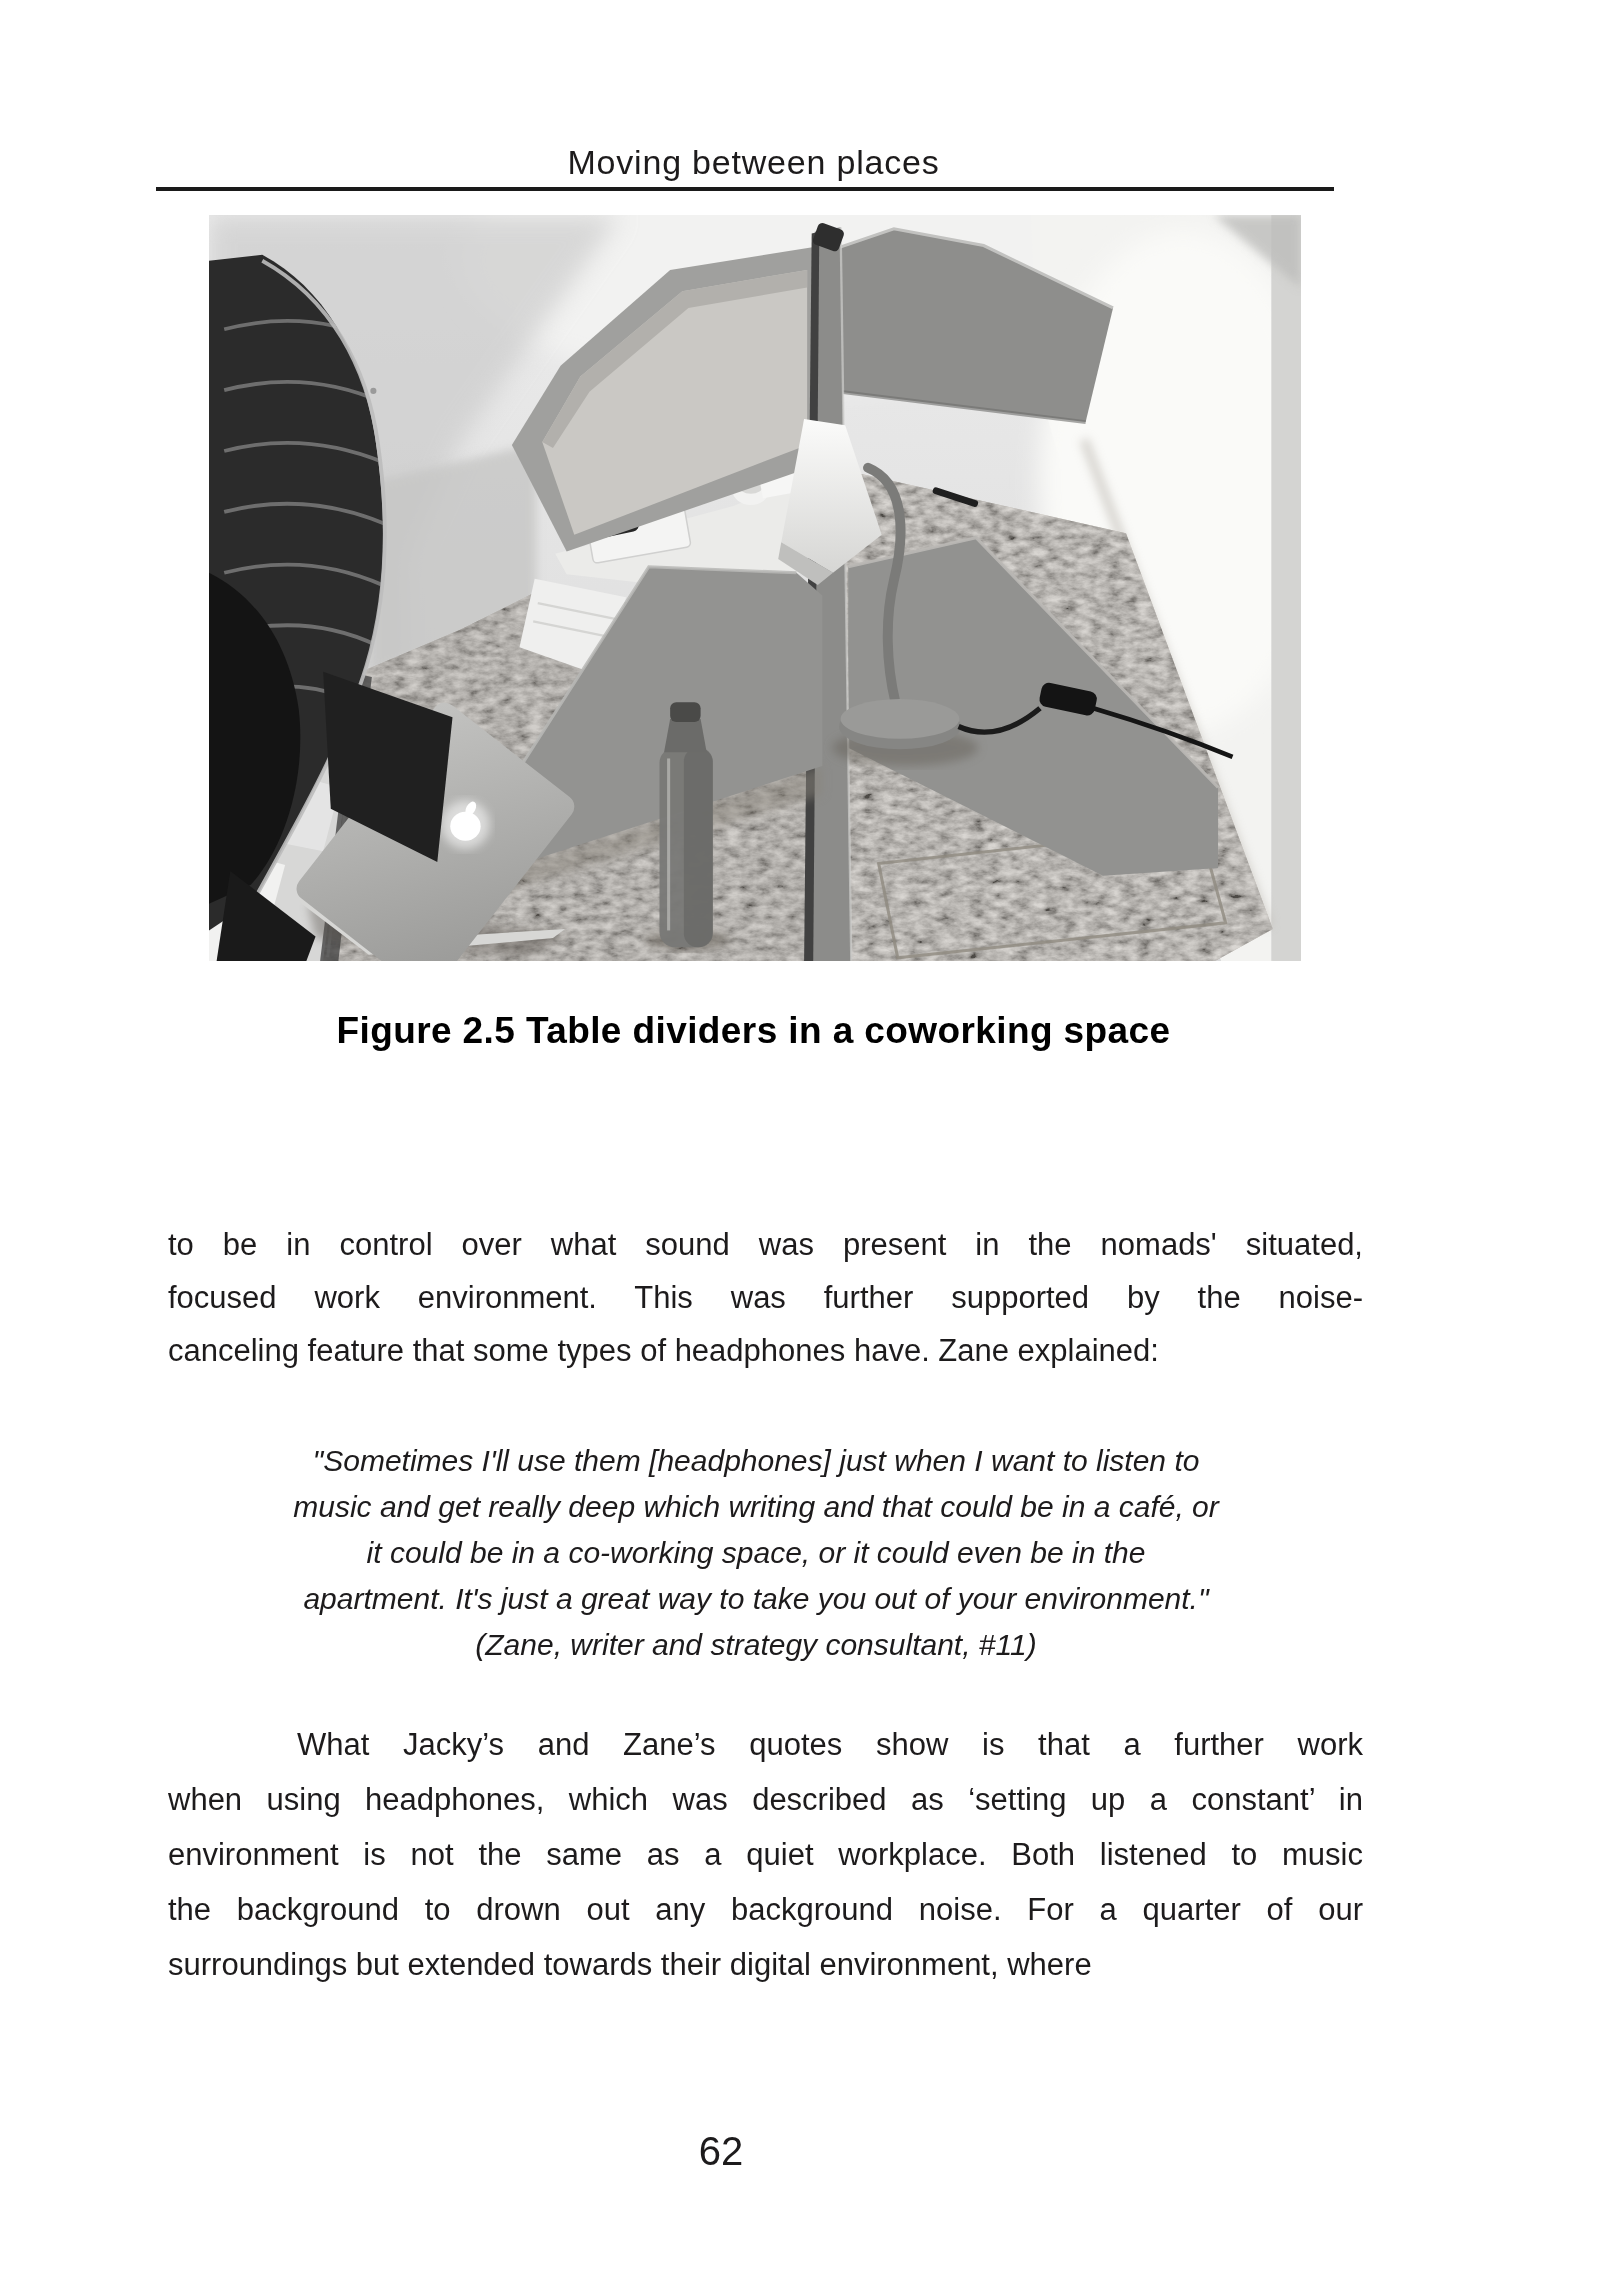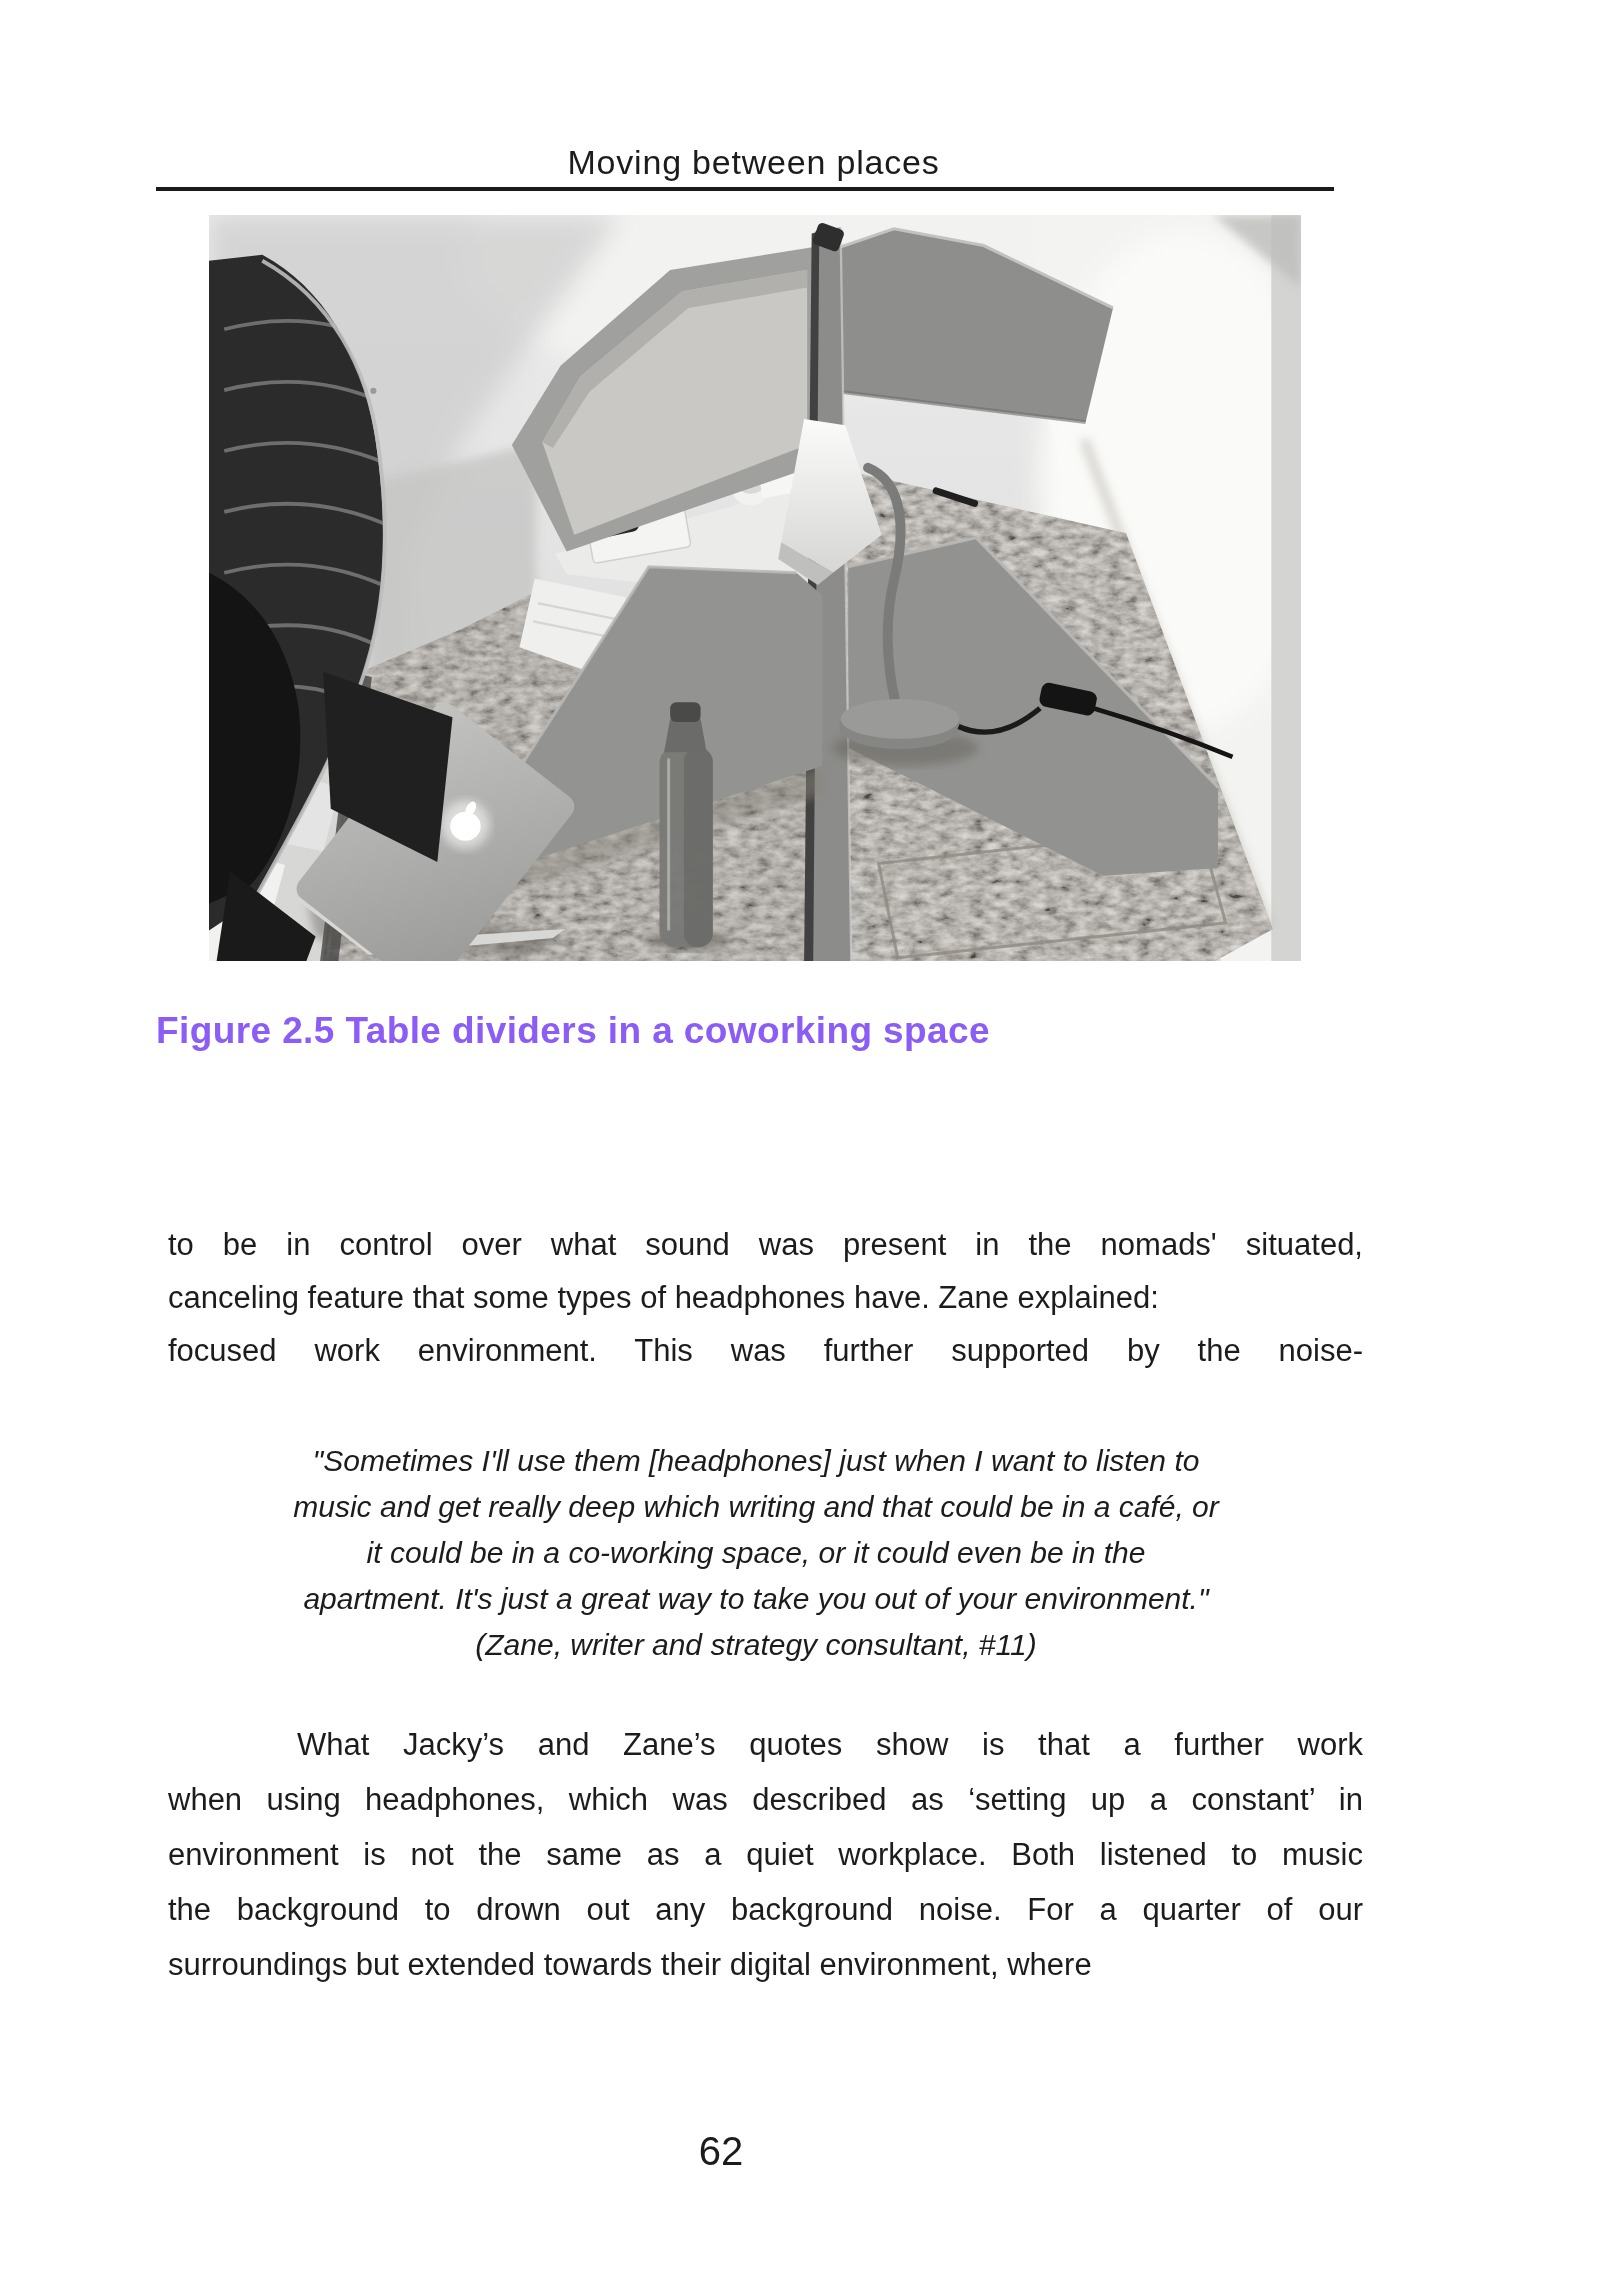--- a/index.html
+++ b/index.html
@@ -3,22 +3,22 @@
 <meta charset="utf-8">
 <style>
   html,body{margin:0;padding:0;background:#ffffff;}
   .page{position:relative;width:1618px;height:2284px;background:#ffffff;
         font-family:"Liberation Sans",sans-serif;color:#1d1b1c;overflow:hidden;}
   .running-head{position:absolute;top:139px;left:156px;width:1195px;height:46px;
         text-align:center;font-size:34px;line-height:46px;letter-spacing:0.8px;}
   .head-rule{position:absolute;top:187px;left:156px;width:1178px;height:3.8px;background:#1a1a1a;}
   .photo{position:absolute;left:209px;top:215px;width:1092px;height:746px;background:#dcdcdc;}
   .photo svg{display:block;width:100%;height:100%;}
-  .caption{position:absolute;top:1006px;left:156px;width:1195px;text-align:left;
-        font-weight:bold;font-size:37px;line-height:49px;letter-spacing:0.4px;color:#8b5cf6;}
+  .caption{position:absolute;top:1006px;left:156px;width:1195px;text-align:center;
+        font-weight:bold;font-size:37px;line-height:49px;letter-spacing:0.4px;color:#000000;}
   .para{position:absolute;left:168px;width:1195px;font-size:31px;}
   .para .line{height:53px;line-height:53px;white-space:normal;overflow:hidden;}
   .p1{top:1218px;}
   .p2{top:1717px;}
   .p2 .line{height:55px;line-height:55px;}
   .p2 .line.first{text-indent:129px;}
   .jl{text-align:justify;text-align-last:justify;}
   .ll{text-align:left;text-align-last:left;}
   .quote{position:absolute;left:212px;top:1438px;width:1088px;font-size:30px;font-style:italic;}
   .quote .line{height:46px;line-height:46px;text-align:center;overflow:hidden;}
@@ -178,22 +178,22 @@
         <polygon points="150,600 320,660 300,850 160,780" fill="#202020"></polygon>
         <polygon points="28,862 140,948 128,980 10,980" fill="#1a1a1a"></polygon>
       </g>
     </svg>
   </figure>
 
   <div class="caption">Figure 2.5 Table dividers in a coworking space</div>
 
   <div class="para p1">
     <div class="line jl">to be in control over what sound was present in the nomads' situated,</div>
+    <div class="line jl">focused work environment. This was further supported by the noise-</div>
     <div class="line ll">canceling feature that some types of headphones have. Zane explained:</div>
-    <div class="line jl">focused work environment. This was further supported by the noise-</div>
   </div>
 
   <blockquote class="quote" style="margin:0">
     <div class="line">"Sometimes I'll use them [headphones] just when I want to listen to</div>
     <div class="line">music and get really deep which writing and that could be in a café, or</div>
     <div class="line">it could be in a co-working space, or it could even be in the</div>
     <div class="line">apartment. It's just a great way to take you out of your environment."</div>
     <div class="line">(Zane, writer and strategy consultant, #11)</div>
   </blockquote>
 

